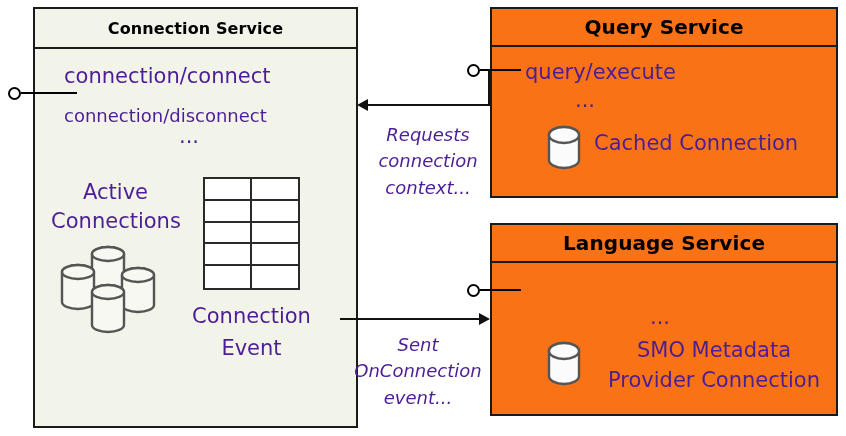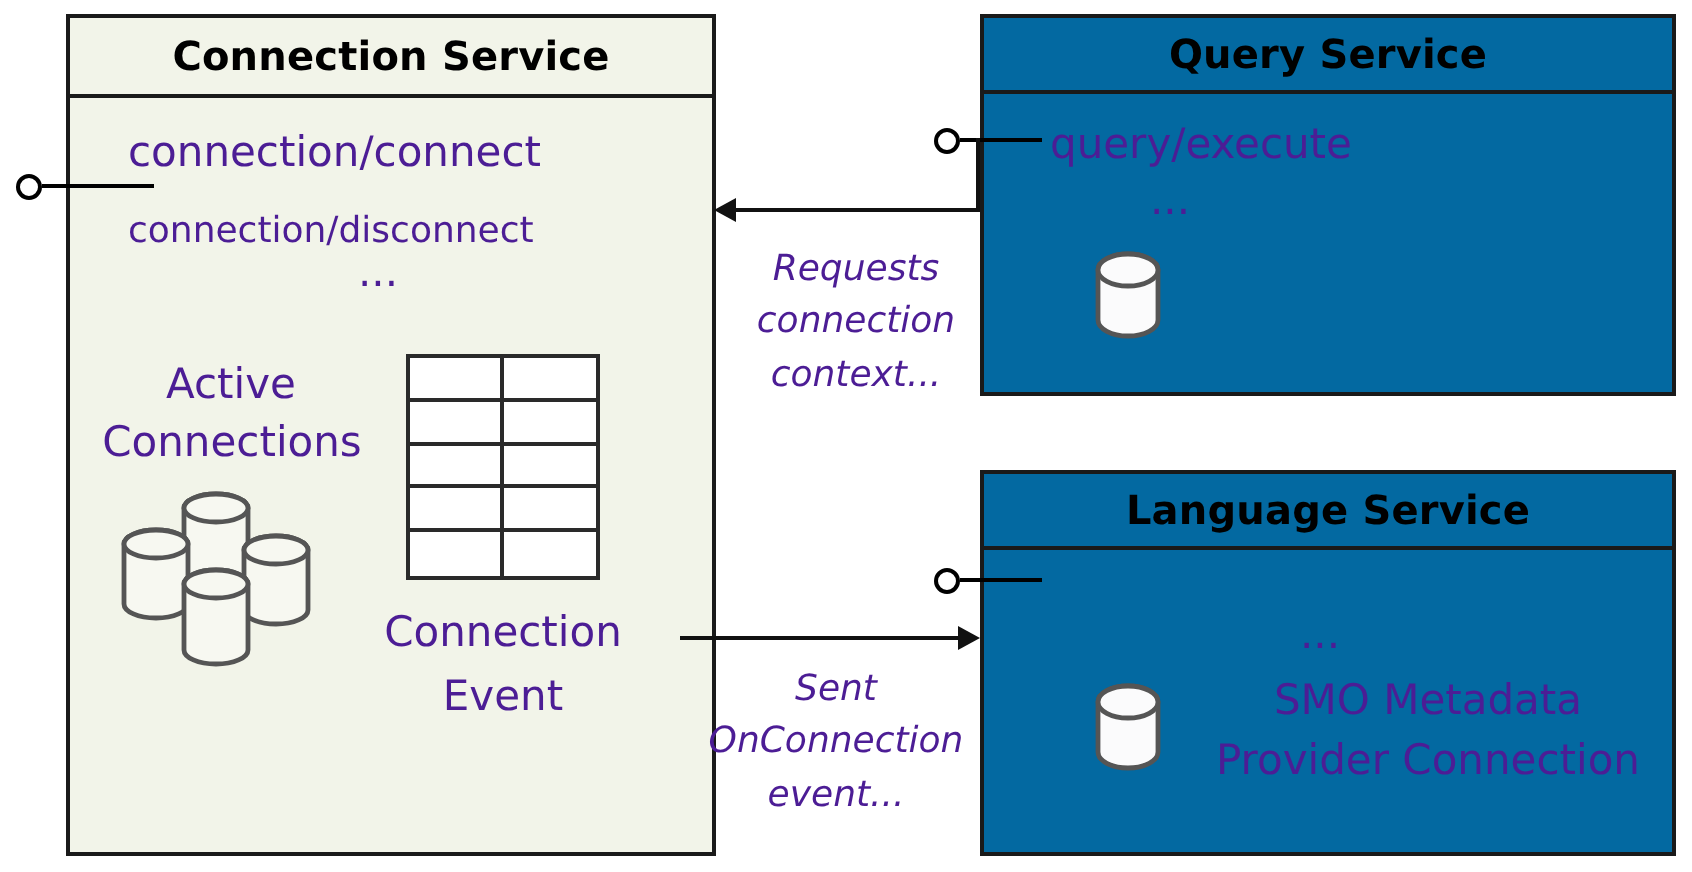--- a/index.html
+++ b/index.html
@@ -16,21 +16,21 @@
     overflow: hidden;
   }
 
   
   .box {
     position: absolute;
     box-sizing: border-box;
     border: 2px solid #1a1a1a;
   }
   .box.green  { background: #f2f4e9; }
-  .box.grey   { background: #0369a1; }
+  .box.grey   { background: #f97316; }
 
   .box-header {
     position: absolute;
     left: 0;
     right: 0;
     top: 0;
     box-sizing: border-box;
     border-bottom: 2px solid #1a1a1a;
     display: flex;
     align-items: center;
@@ -109,21 +109,21 @@
     position: absolute;
   }
   .cyl svg { display: block; overflow: visible; }
 </style>
 </head>
 <body>
 
 <div id="canvas">
 
   <div class="box green" style="left:33px; top:7px; width:325px; height:421px;">
-    <div class="box-header" style="height:40px; font-size:20px;">
+    <div class="box-header" style="height:40px; font-size:16px;">
       <span>Connection Service</span>
     </div>
   </div>
 
   <div class="txt" style="left:64px; top:64px; font-size:21px;">connection/connect</div>
   <div class="txt" style="left:64px; top:105px; font-size:18px;">connection/disconnect</div>
   <div class="txt center" style="left:64px; top:124px; width:250px; font-size:21px;">...</div>
 
   <div class="lolli-circle" style="left:8px; top:87px;"></div>
   <div class="lolli-stem" style="left:21px; top:92px; width:56px;"></div>
@@ -177,22 +177,23 @@
   <div class="lolli-circle" style="left:467px; top:64px;"></div>
   <div class="lolli-stem" style="left:480px; top:69px; width:41px;"></div>
 
   <div class="cyl" style="left:546px; top:124px; width:40px; height:48px;">
     <svg width="40" height="48" viewBox="0 0 40 48" fill="none" stroke="#555555" stroke-width="2.4" stroke-linejoin="round">
       <path d="M3,11 a15,8 0 0 1 30,0 v25 a15,8 0 0 1 -30,0 z" fill="#fbfbfc"></path>
       <ellipse cx="18" cy="11" rx="15" ry="8" fill="#fbfbfc"></ellipse>
     </svg>
   </div>
 
-
-  <div class="box grey" style="left:490px; top:235px; width:348px; height:193px;">
+  <div class="txt" style="left:594px; top:131px; font-size:21px;">Cached Connection</div>
+
+  <div class="box grey" style="left:490px; top:223px; width:348px; height:193px;">
     <div class="box-header" style="height:38px; font-size:20px;">
       <span>Language Service</span>
     </div>
   </div>
 
   <div class="txt center" style="left:600px; top:305px; width:120px; font-size:21px;">...</div>
 
   <div class="lolli-circle" style="left:467px; top:284px;"></div>
   <div class="lolli-stem" style="left:480px; top:289px; width:41px;"></div>
 

